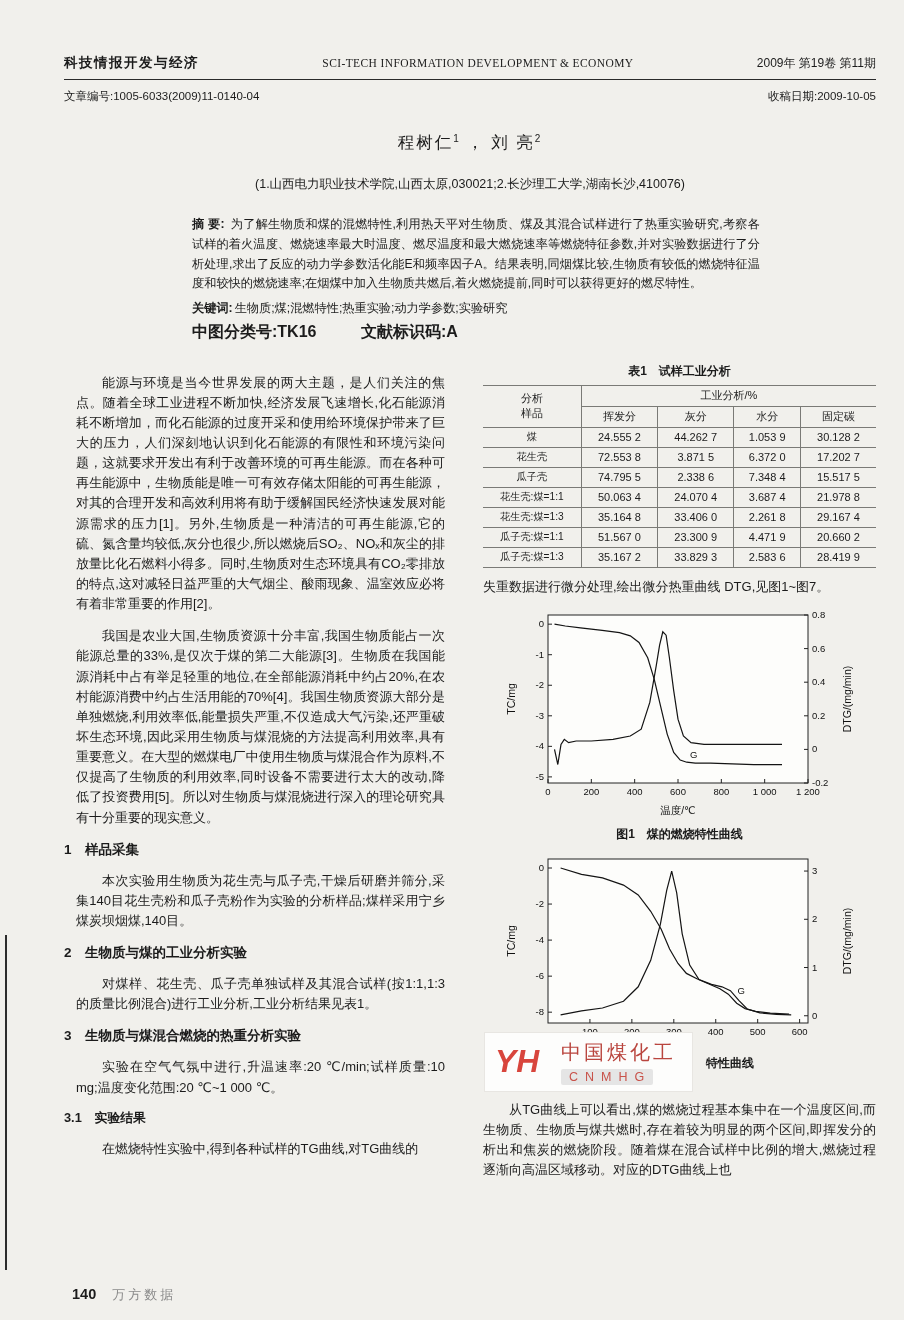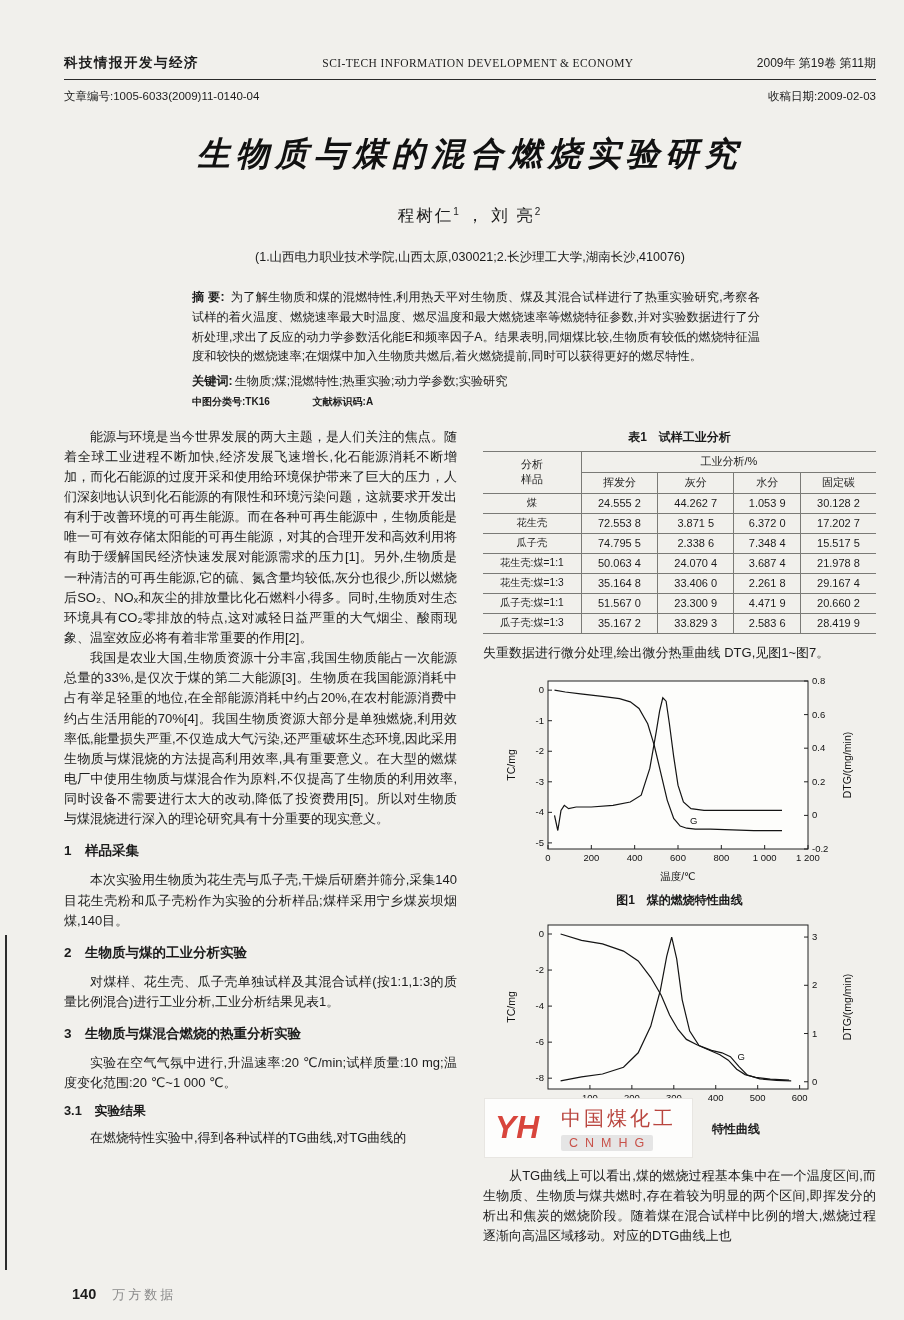--- a/index.html
+++ b/index.html
@@ -21,44 +21,44 @@
     letter-spacing:6px;font-family:"DejaVu Serif","Liberation Serif",serif;color:#111;
   }
   .authors{text-align:center;font-size:16.5px;margin-top:28px;letter-spacing:2px;}
   .authors sup{font-size:10px;}
   .asep{margin:0 6px;}
   .affil{text-align:center;font-size:12.5px;margin-top:22px;}
   .abstract{margin:22px 116px 0 128px;font-size:12.2px;line-height:1.62;text-align:justify;}
   .abstract b{margin-right:6px;}
   .keywords{margin:5px 116px 0 128px;font-size:12.2px;line-height:1.6;}
   .keywords b{margin-right:2px;}
-  .clc{margin:3px 116px 0 128px;font-size:10px;}
+  .clc{margin:3px 116px 0 128px;font-size:16px;}
   .clc .doccode{margin-left:40px;}
   .cols{display:flex;gap:26px;margin-top:18px;}
   .col{flex:1;min-width:0;}
-  .body-p{font-size:13px;line-height:1.55;text-align:justify;text-indent:2em;margin:0;}
+  .body-p{font-size:13px;line-height:1.55;text-align:justify;text-indent:2em;margin:12px;}
   .sec-h{font-size:13.5px;font-weight:bold;margin:13px 0 10px;}
   .sub-h{font-size:12.8px;font-weight:bold;margin:10px 0 8px;}
   .tcap{text-align:center;font-weight:bold;font-size:12px;margin:2px 0 5px;}
   .ptable{width:100%;border-collapse:collapse;font-size:11px;
     border-top:1.6px solid #222;border-bottom:1.6px solid #222;}
   .ptable th,.ptable td{border:0.6px solid #7a7a76;padding:2.5px 2px;text-align:center;
     font-weight:normal;white-space:nowrap;}
   .ptable tr>*:first-child{border-left:none;}
   .ptable tr>*:last-child{border-right:none;}
   .ptable th.c0{white-space:pre-line;width:25%;}
   .ptable td.c0name{font-size:10.2px;}
   .rp{font-size:13px;line-height:1.55;text-align:justify;margin:9px 0 0;}
   .rp.first{text-indent:0;}
   .rp.indent{text-indent:2em;}
   .fig{text-align:center;margin-top:8px;}
   .fig svg{background:transparent;}
   .fcap{font-size:12px;font-weight:bold;margin-top:3px;}
   .fig2wrap{margin-top:6px;}
-  .wmrow{display:flex;align-items:center;gap:20px;margin-top:-20px;position:relative;padding-left:2px;text-align:left;}
+  .wmrow{display:flex;align-items:center;gap:14px;margin-top:-20px;position:relative;padding-left:2px;text-align:left;}
   .wm{background:#fdfdfc;display:flex;align-items:center;gap:10px;padding:6px 16px 6px 10px;
     box-shadow:0 0 0 1px #e8e6e2;}
   .wmlogo{width:56px;height:36px;}
   .wmcn{font-size:20px;font-weight:normal;color:#b9453e;letter-spacing:3px;}
   .wmen{font-size:12.5px;color:#c8524a;letter-spacing:7px;background:#e5e5e5;
     padding:1px 2px 1px 8px;margin-top:3px;border-radius:2px;display:inline-block;}
   .frag{font-weight:bold;}
   .footer{position:absolute;left:72px;bottom:16px;display:flex;align-items:baseline;gap:16px;}
   .pageno{font-size:14.5px;font-weight:bold;}
   .db{font-size:13px;color:#8a8a8a;letter-spacing:3px;margin-top:44px;}
@@ -72,24 +72,23 @@
 
   <div class="jheader">
     <span class="jh-cn">科技情报开发与经济</span>
     <span class="jh-en">SCI-TECH INFORMATION DEVELOPMENT &amp; ECONOMY</span>
     <span class="jh-issue">2009年  第19卷  第11期</span>
   </div>
   <div class="jrule"></div>
 
   <div class="meta">
     <span>文章编号:1005-6033(2009)11-0140-04</span>
-    <span>收稿日期:2009-02-03</span>
-  </div>
-
-  <h1 class="title">生物质与煤的混合燃烧实验研究</h1>
+    <span>收稿日期:2009-10-05</span>
+  </div>
+
 
   <div class="authors">
     <span>程树仁</span><sup>1</sup><span class="asep">，</span><span>刘  亮</span><sup>2</sup>
   </div>
 
   <div class="affil">(1.山西电力职业技术学院,山西太原,030021;2.长沙理工大学,湖南长沙,410076)</div>
 
   <div class="abstract">
     <b>摘  要:</b><span>为了解生物质和煤的混燃特性,利用热天平对生物质、煤及其混合试样进行了热重实验研究,考察各试样的着火温度、燃烧速率最大时温度、燃尽温度和最大燃烧速率等燃烧特征参数,并对实验数据进行了分析处理,求出了反应的动力学参数活化能E和频率因子A。结果表明,同烟煤比较,生物质有较低的燃烧特征温度和较快的燃烧速率;在烟煤中加入生物质共燃后,着火燃烧提前,同时可以获得更好的燃尽特性。</span>
   </div>

